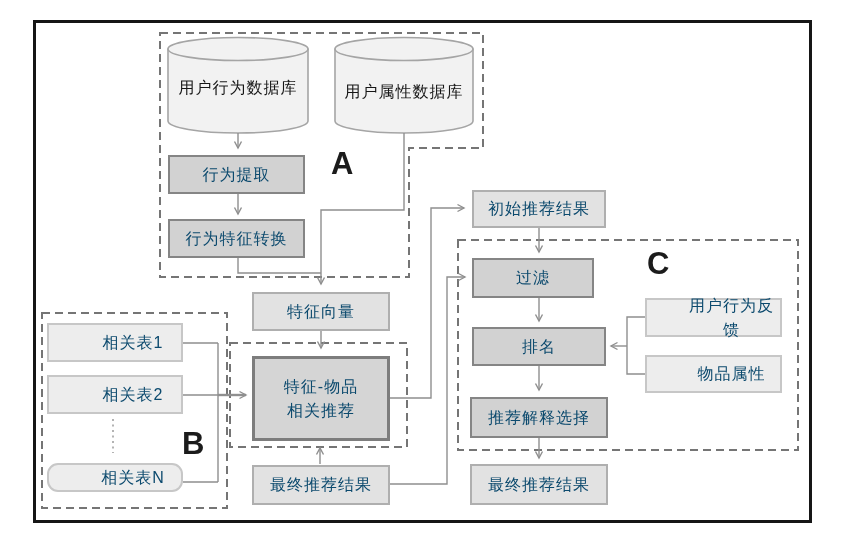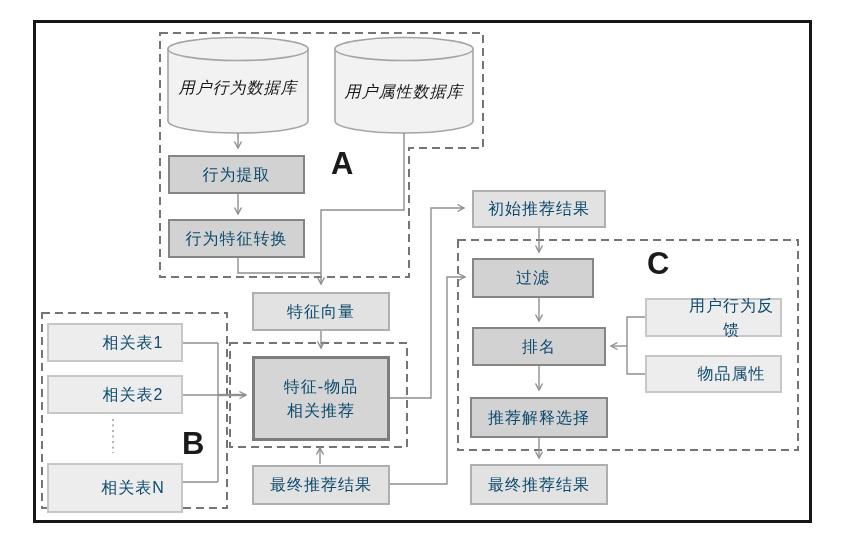--- a/index.html
+++ b/index.html
@@ -9,21 +9,21 @@
          border:3px solid #161616;box-sizing:border-box;}
   svg.wires{position:absolute;left:0;top:0;width:863px;height:542px;}
   .node{position:absolute;box-sizing:border-box;display:flex;flex-direction:column;
         align-items:center;justify-content:center;text-align:center;
         font-size:16px;letter-spacing:1px;color:#0c4a6e;line-height:1.5;}
   .box-dark{background:#d2d2d2;border:2px solid #858585;}
   .box-core{background:#d5d5d5;border:3px solid #7d7d7d;}
   .box-mid{background:#e2e2e2;border:2px solid #afafaf;}
   .box-light{background:#ededed;border:2px solid #c7c7c7;padding-left:36px;}
   .db-label{position:absolute;box-sizing:border-box;display:flex;align-items:center;
-        justify-content:center;font-size:16px;letter-spacing:1px;color:#161616;font-style:italic;}
+        justify-content:center;font-size:16px;letter-spacing:1px;color:#161616;}
   .section-label{position:absolute;font-weight:bold;font-size:31px;color:#1b1b1b;}
 </style>
 </head>
 <body>
 
 <div class="stage">
 
   <div class="frame"></div>
 
   <svg class="wires" viewBox="0 0 863 542">
@@ -92,21 +92,21 @@
   <div class="node box-mid" style="left:252px;top:465px;width:138px;height:40px;">
     <span>最终推荐结果</span>
   </div>
 
   <div class="node box-light" style="left:47px;top:323px;width:136px;height:39px;">
     <span>相关表1</span>
   </div>
   <div class="node box-light" style="left:47px;top:375px;width:136px;height:39px;">
     <span>相关表2</span>
   </div>
-  <div class="node box-light" style="left:47px;top:463px;width:136px;height:50px;">
+  <div class="node box-light" style="left:47px;top:463px;width:136px;height:29px;border-radius:11px;">
     <span>相关表N</span>
   </div>
 
   <div class="node box-mid" style="left:472px;top:190px;width:134px;height:38px;">
     <span>初始推荐结果</span>
   </div>
   <div class="node box-dark" style="left:472px;top:258px;width:122px;height:40px;font-family:Liberation Serif, serif;">
     <span>过滤</span>
   </div>
   <div class="node box-dark" style="left:472px;top:327px;width:134px;height:39px;">

